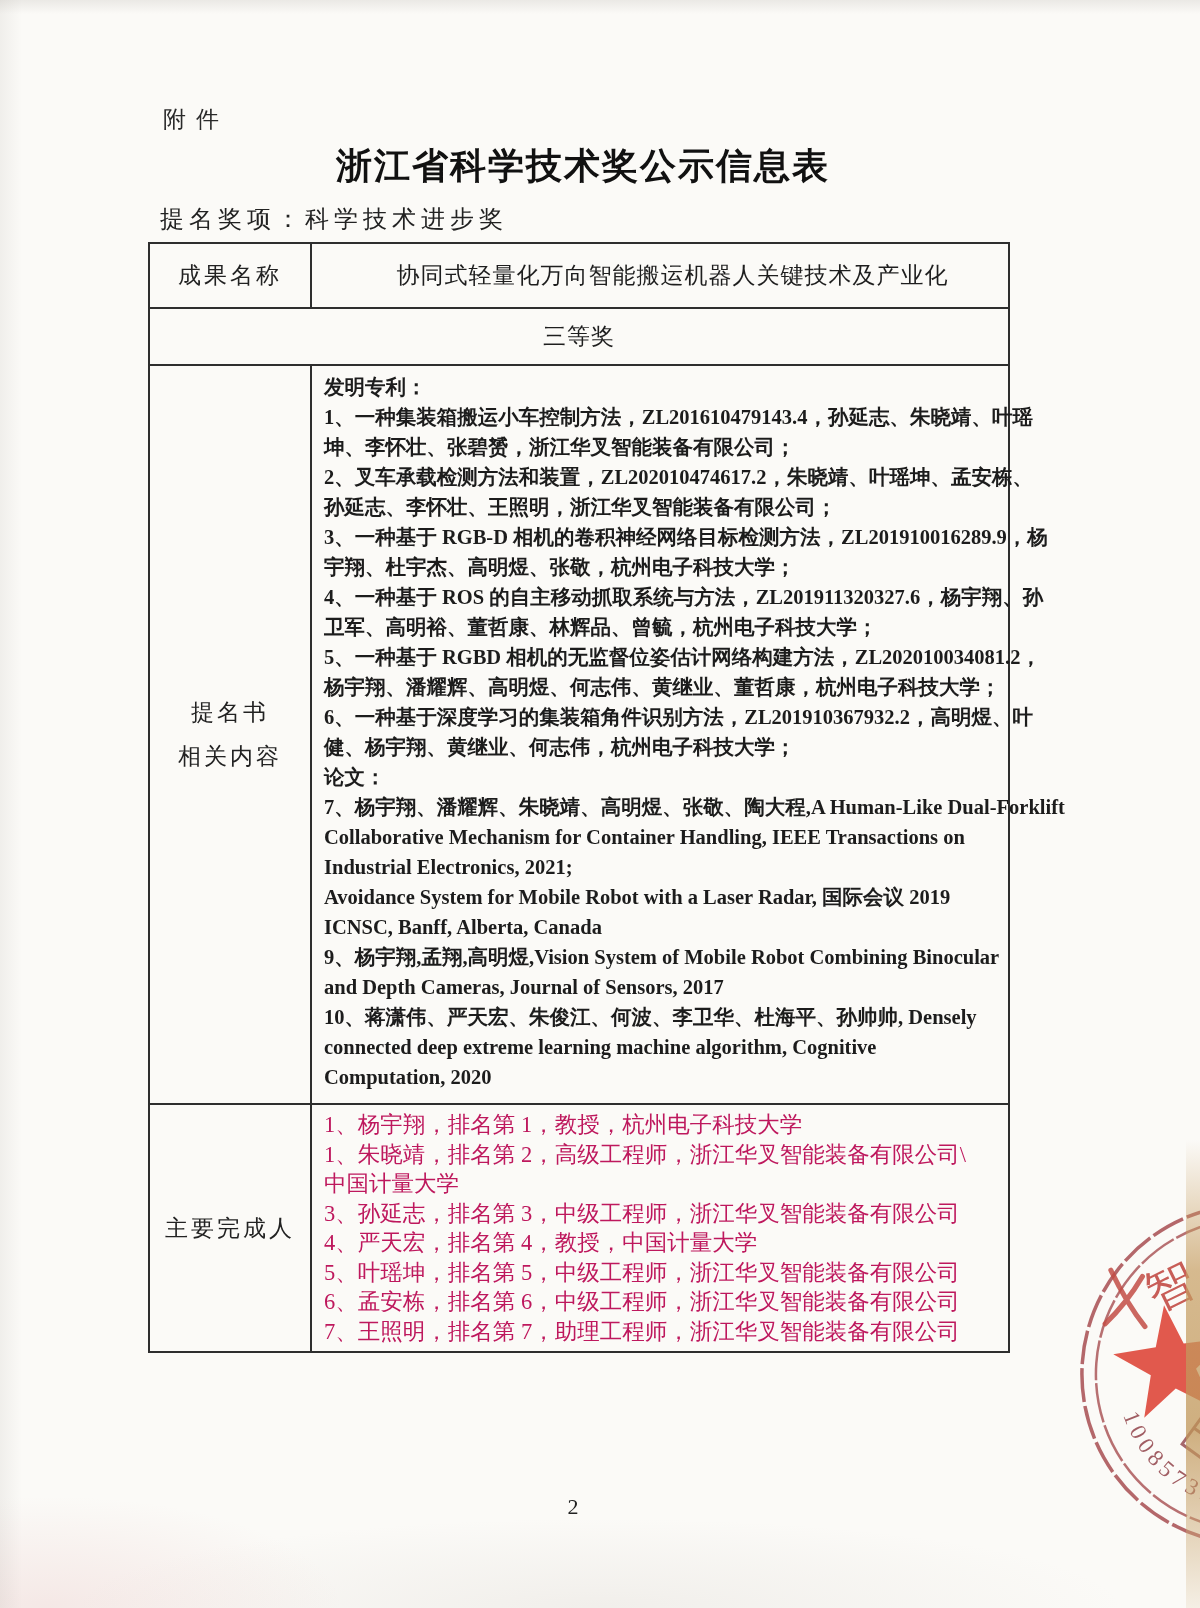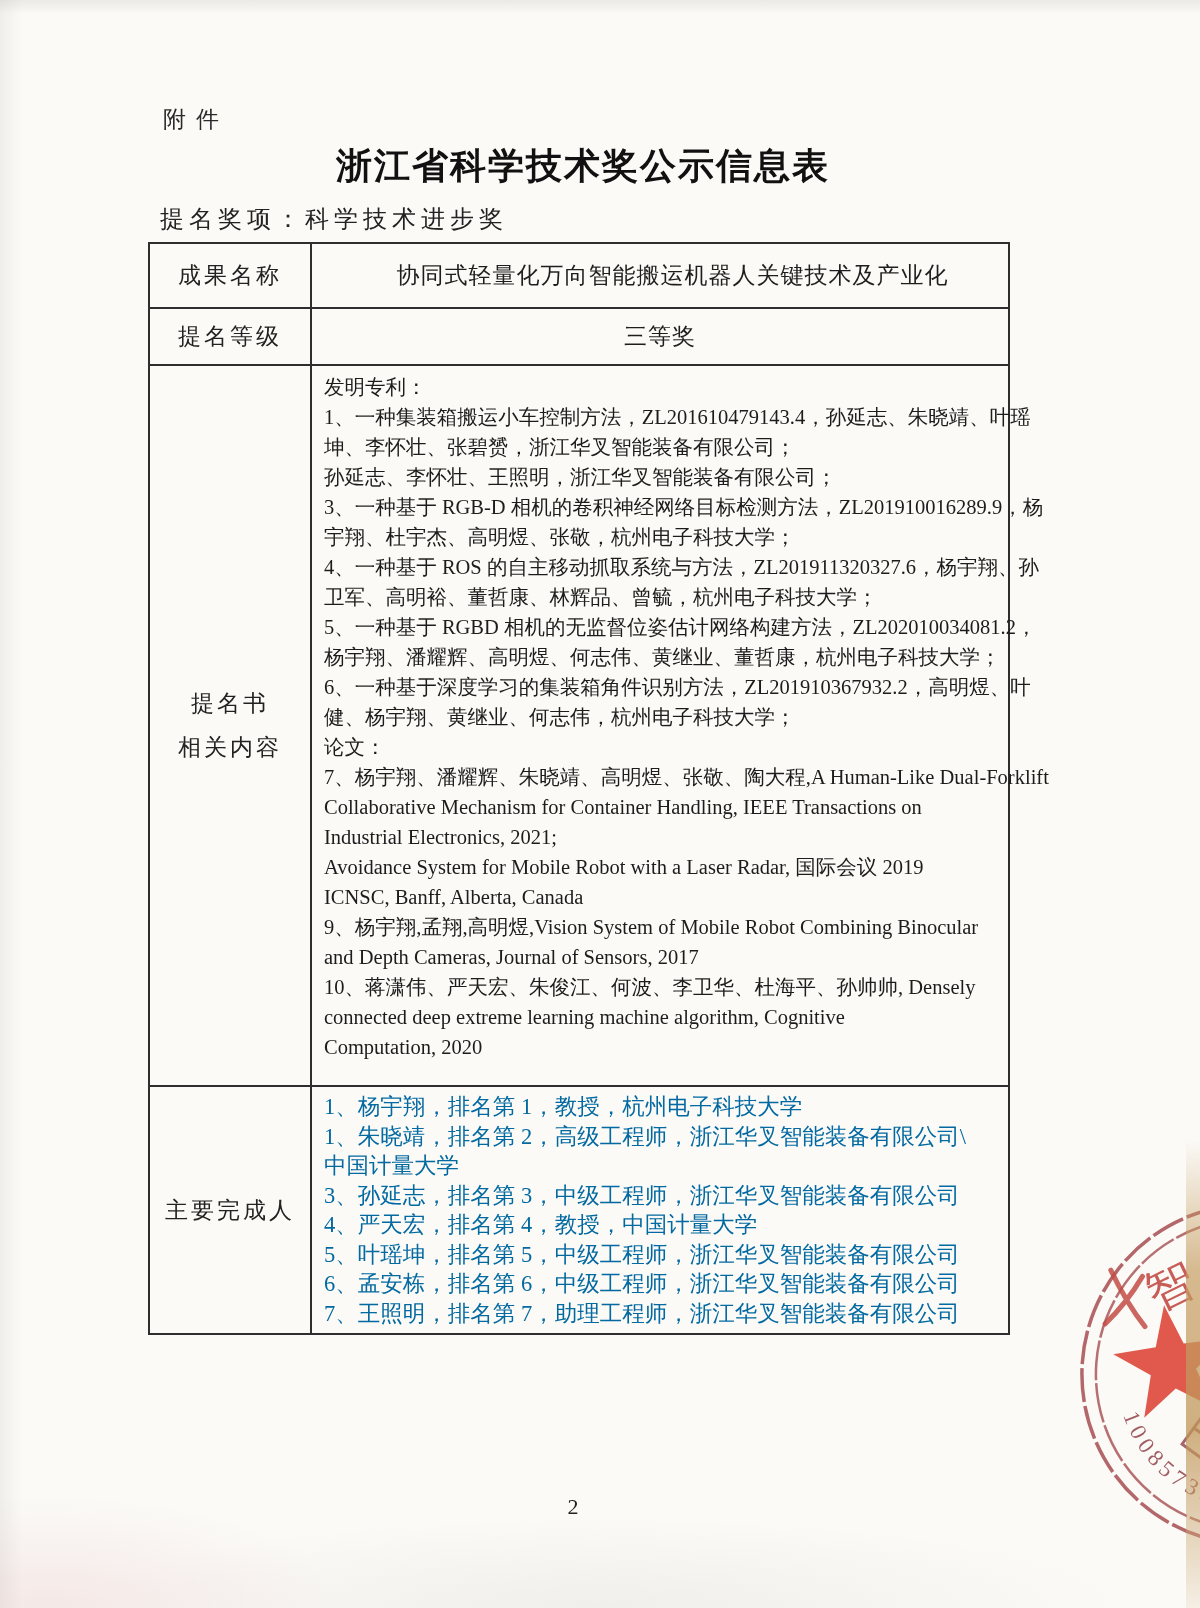--- a/index.html
+++ b/index.html
@@ -54,30 +54,30 @@
     border-right:2px solid #2e2e2e;
     display:flex;flex-direction:column;align-items:center;justify-content:center;
     font-size:23px;letter-spacing:3px;color:#222;
     text-align:center;
   }
   .cell.value{flex:1;display:flex;flex-direction:column;justify-content:center;}
   .row-result{height:63px;}
   .row-grade{height:55px;}
   .value-center{align-items:center;text-align:left;font-size:23px;letter-spacing:1px;}
   .row-content .cell.value{
-    padding:6px 10px 23px 12px;justify-content:center;
+    padding:6px 10px 11px 12px;justify-content:center;font-weight:bold;
   }
   .row-content .line{
     font-size:20.5px;line-height:30px;white-space:nowrap;color:#1c1c1c;
   }
   .row-completers .cell.value{
     padding:5px 10px 5px 12px;justify-content:flex-start;
   }
   .row-completers .line{
-    font-size:22.5px;line-height:29.5px;white-space:nowrap;color:#0369a1;
+    font-size:22.5px;line-height:29.5px;white-space:nowrap;color:#be185d;
   }
   .label-line{line-height:44px;}
   .page-number{
     position:absolute;left:0;bottom:88px;width:100%;
     text-align:center;transform:translateX(-27px);
     font-size:22px;color:#222;
   }
   .seal{
     position:absolute;left:0;top:0;width:1200px;height:1608px;
     pointer-events:none;mix-blend-mode:multiply;opacity:.9;
@@ -95,33 +95,33 @@
   <div class="award-line"><span>提名奖项：</span><span>科学技术进步奖</span></div>
 
   <div class="info-table">
 
     <div class="row row-result">
       <div class="cell label">成果名称</div>
       <div class="cell value value-center">协同式轻量化万向智能搬运机器人关键技术及产业化</div>
     </div>
 
     <div class="row row-grade">
-      <div class="cell label">提名等级</div>
       <div class="cell value value-center">三等奖</div>
     </div>
 
     <div class="row row-content">
       <div class="cell label">
         <div class="label-line">提名书</div>
         <div class="label-line">相关内容</div>
       </div>
       <div class="cell value">
           <div class="line">发明专利：</div>
           <div class="line">1、一种集装箱搬运小车控制方法，ZL201610479143.4，孙延志、朱晓靖、叶瑶</div>
           <div class="line">坤、李怀壮、张碧赟，浙江华叉智能装备有限公司；</div>
+          <div class="line">2、叉车承载检测方法和装置，ZL202010474617.2，朱晓靖、叶瑶坤、孟安栋、</div>
           <div class="line">孙延志、李怀壮、王照明，浙江华叉智能装备有限公司；</div>
           <div class="line">3、一种基于 RGB-D 相机的卷积神经网络目标检测方法，ZL201910016289.9，杨</div>
           <div class="line">宇翔、杜宇杰、高明煜、张敬，杭州电子科技大学；</div>
           <div class="line">4、一种基于 ROS 的自主移动抓取系统与方法，ZL201911320327.6，杨宇翔、孙</div>
           <div class="line">卫军、高明裕、董哲康、林辉品、曾毓，杭州电子科技大学；</div>
           <div class="line">5、一种基于 RGBD 相机的无监督位姿估计网络构建方法，ZL202010034081.2，</div>
           <div class="line">杨宇翔、潘耀辉、高明煜、何志伟、黄继业、董哲康，杭州电子科技大学；</div>
           <div class="line">6、一种基于深度学习的集装箱角件识别方法，ZL201910367932.2，高明煜、叶</div>
           <div class="line">健、杨宇翔、黄继业、何志伟，杭州电子科技大学；</div>
           <div class="line">论文：</div>

